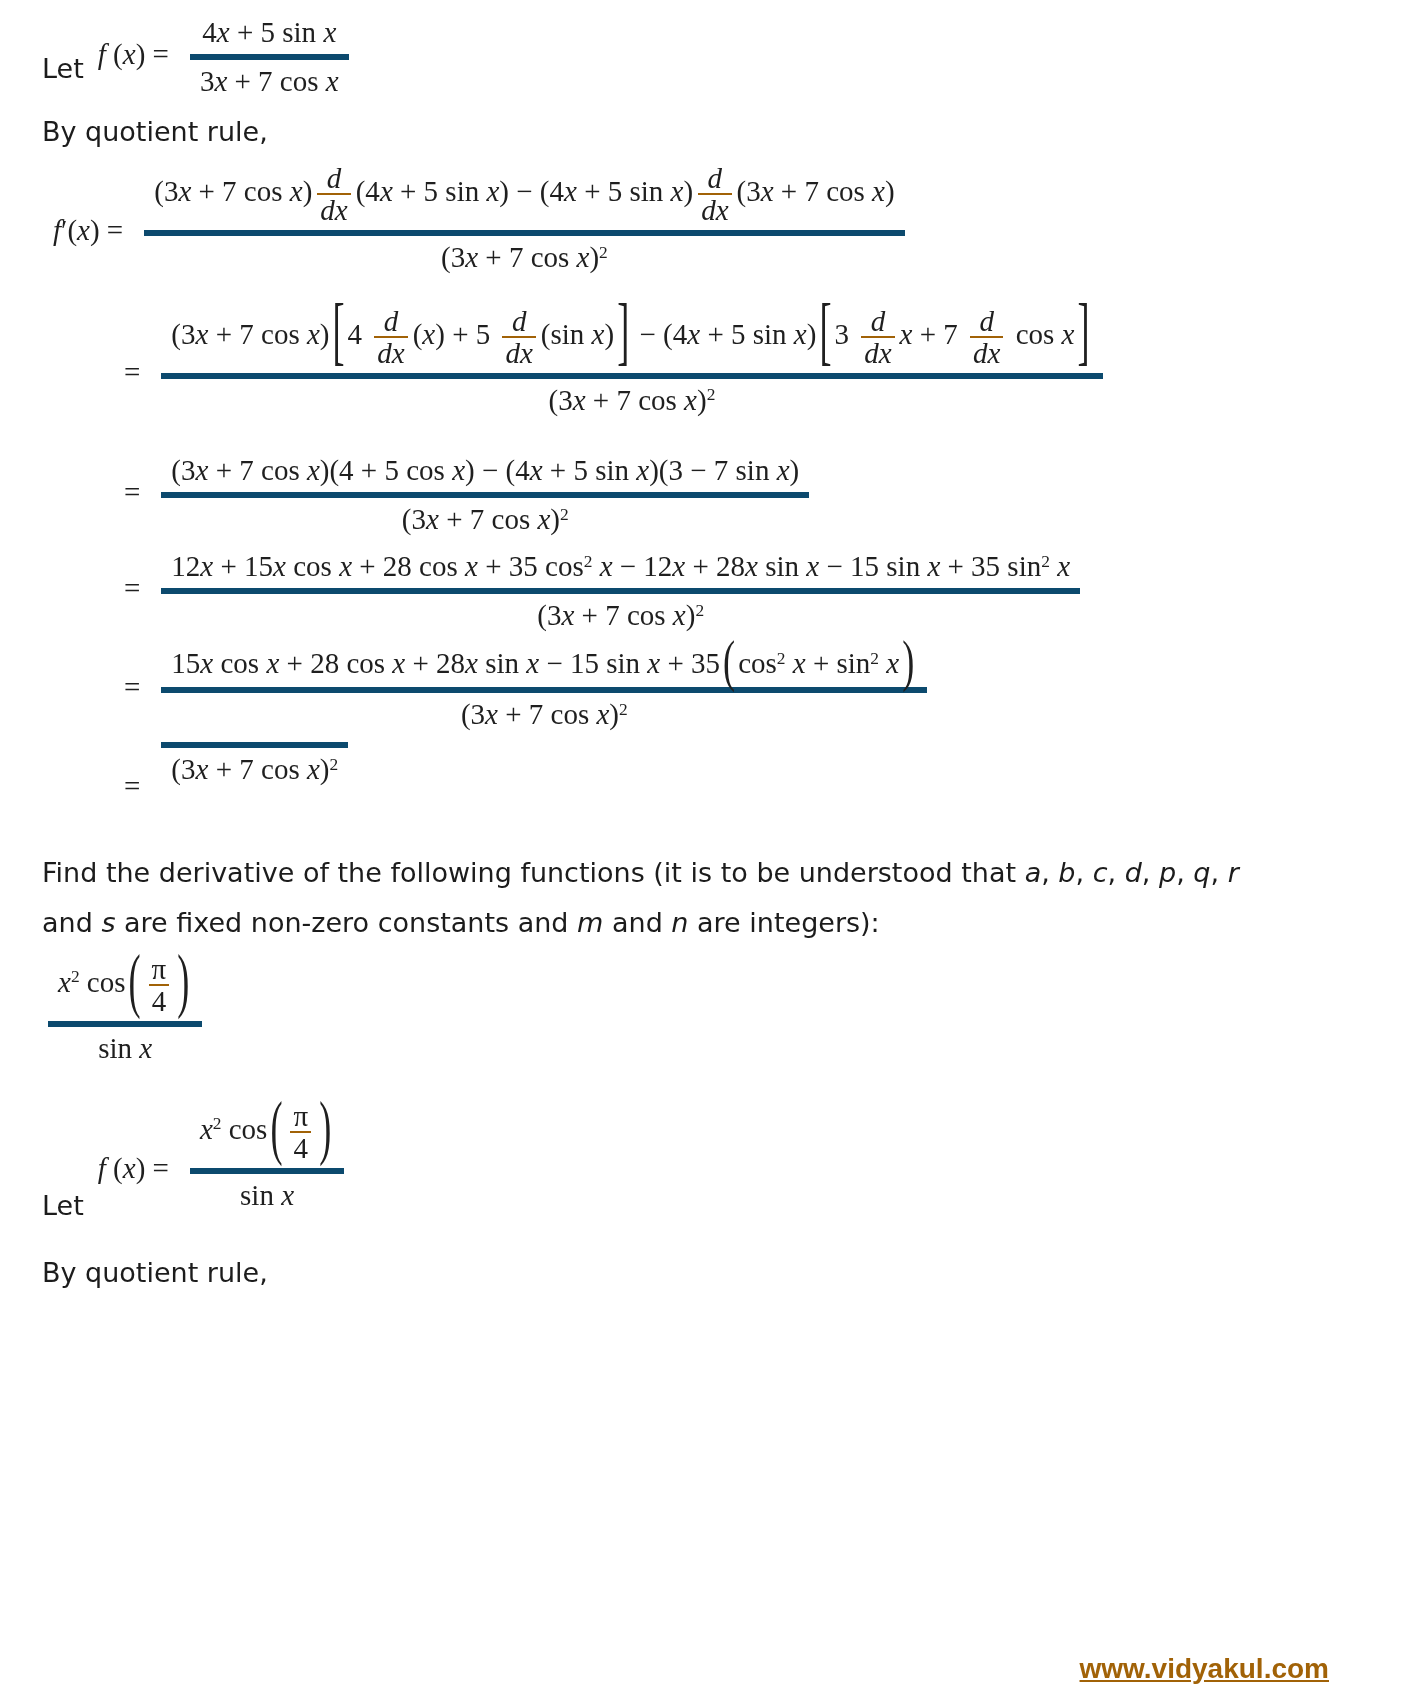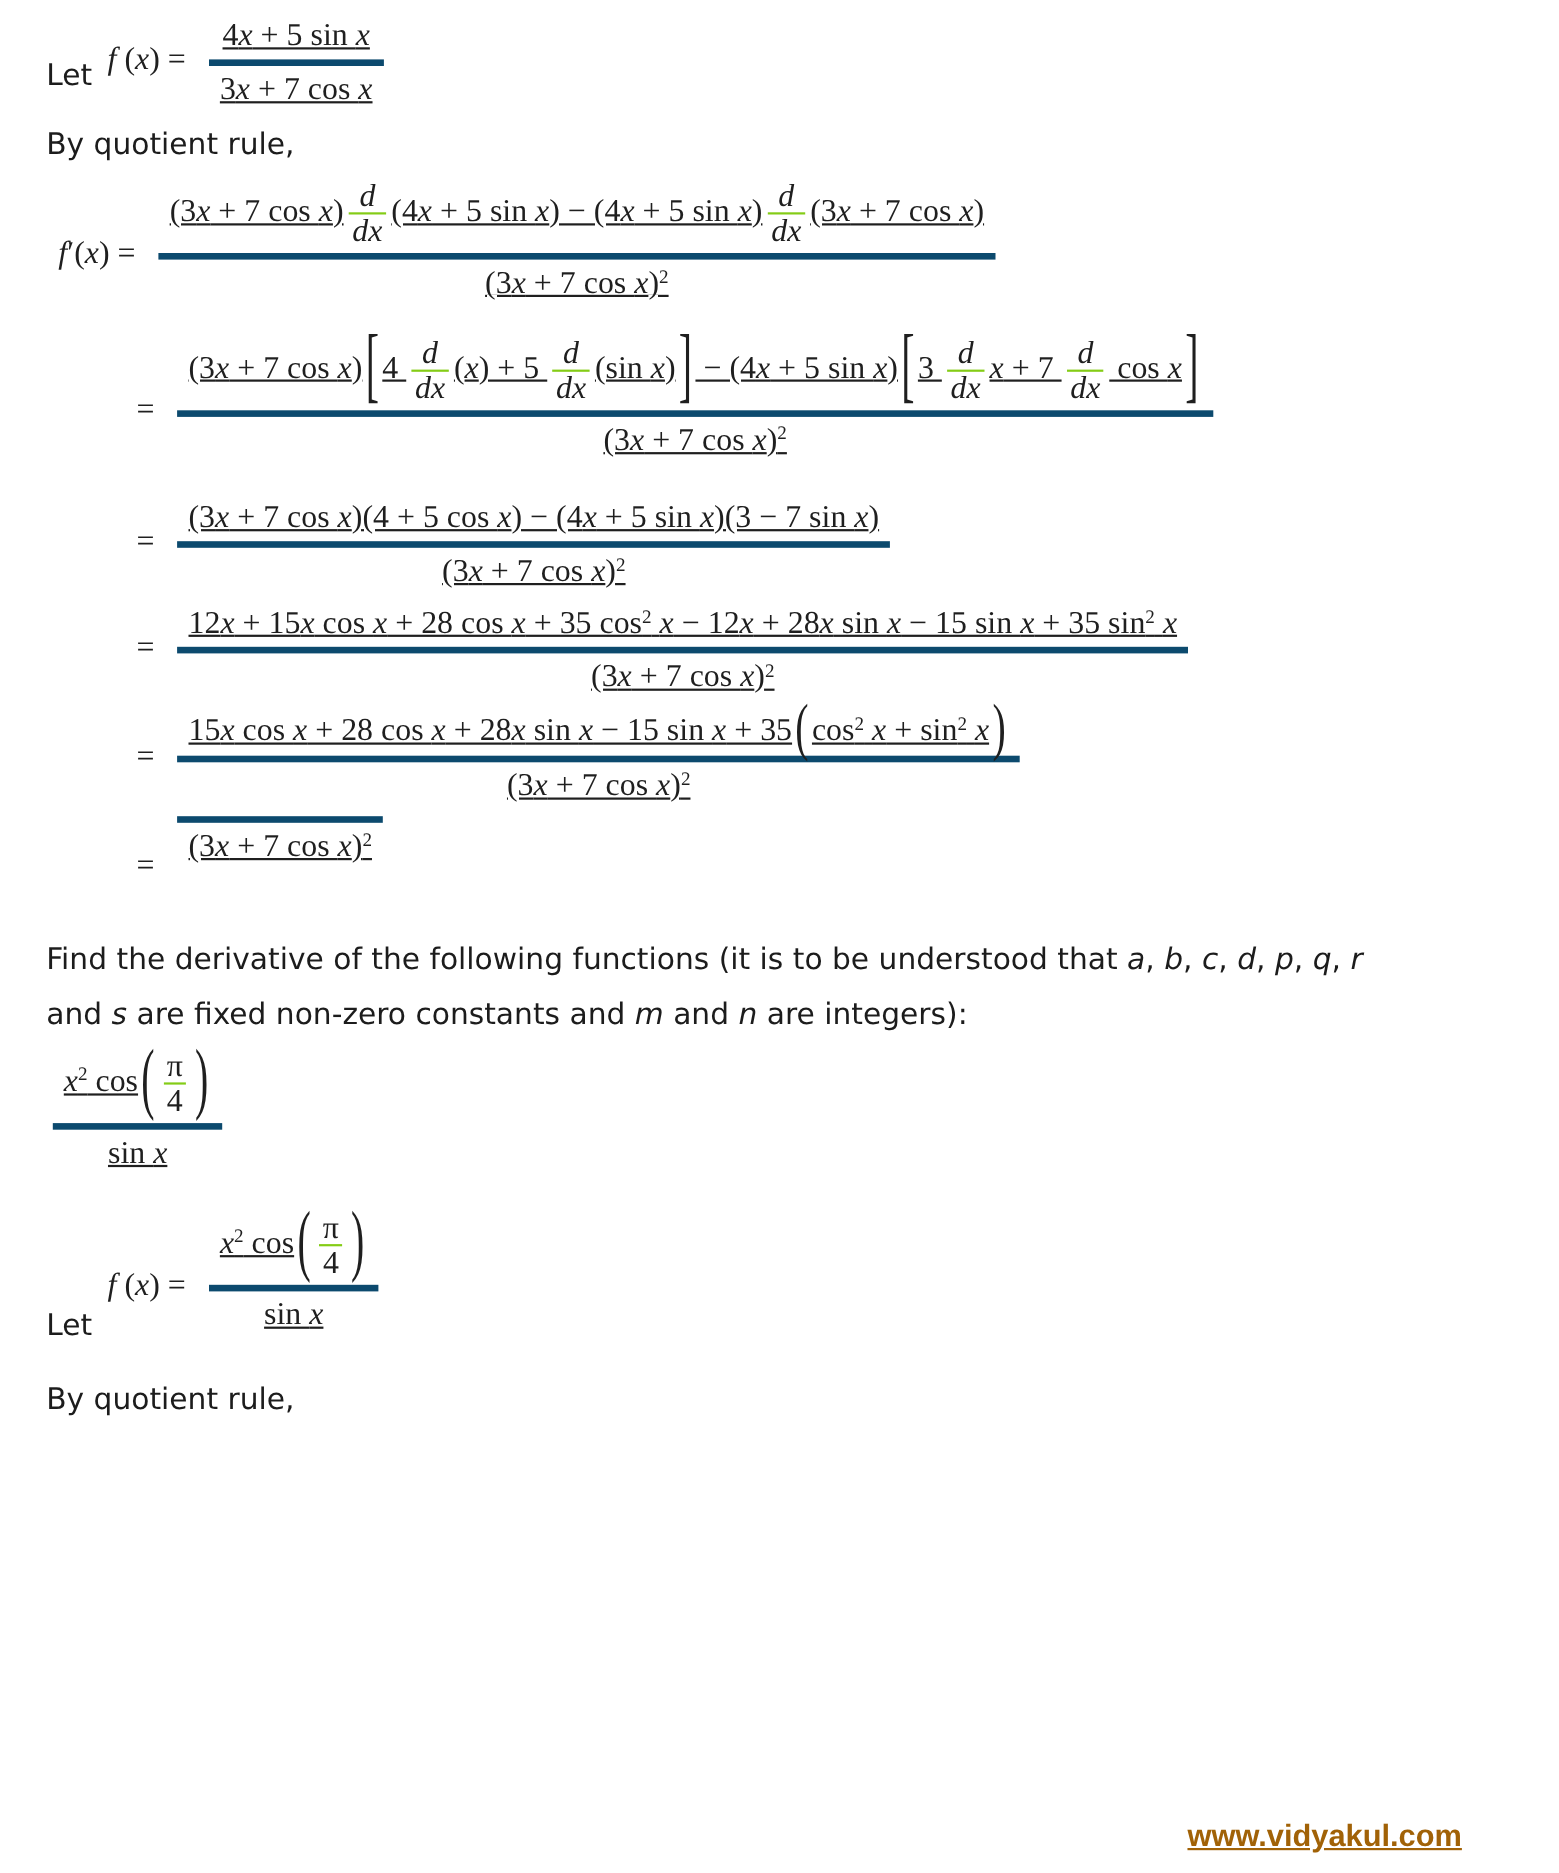--- a/index.html
+++ b/index.html
@@ -4,28 +4,28 @@
 <style>
   html,body { margin:0; padding:0; background:#ffffff; }
   .page { position:relative; width:1417px; height:1703px; background:#ffffff; overflow:hidden; }
 
   .sans { font-family:"DejaVu Sans","Liberation Sans",sans-serif; font-size:27px; color:#1c1c1c; }
   .math { font-family:"Liberation Serif","DejaVu Serif",serif; font-size:29px; color:#1f1f1f; }
   .it  { font-style:italic; }
   .sup { font-size:0.6em; position:relative; top:-0.55em; }
 
   
-  .frac { display:inline-grid; grid-template-rows:1fr 1fr;text-decoration:underline; }
+  .frac { display:inline-grid; grid-template-rows:1fr 1fr; }
   .frac > .num { align-self:end;   text-align:center; padding:0 10px 5px; white-space:nowrap; }
   .frac > .den { align-self:start; text-align:center; padding:5px 10px 0; border-top:6px solid #0c4a6e; white-space:nowrap; }
 
   
   .ifrac { display:inline-flex; flex-direction:column; text-align:center; vertical-align:middle; margin:0 5px; }
   .ifrac .fn { line-height:1.04; padding:0 3px; }
-  .ifrac .fd { line-height:1.04; padding:0 3px; border-top:2px solid #84cc16; }
+  .ifrac .fd { line-height:1.04; padding:0 3px; border-top:2px solid #a16207; }
 
   .bigb { display:inline-block; font-size:1.25em; margin:0 3px; font-weight:300; }
 
   .eqrow { display:flex; align-items:center; white-space:nowrap; width:max-content; }
   .eqrow .lhs { margin-right:21px; }
   .lead { align-self:flex-end; padding-bottom:14px; margin-right:14px; }
 
   .body-text { margin:16px 0 0 42px; }
   .qhead { font-family:"DejaVu Sans","Liberation Sans",sans-serif; font-size:29px; font-weight:bold;
            color:#8e8e8e; margin:126px 0 0 42px; }

